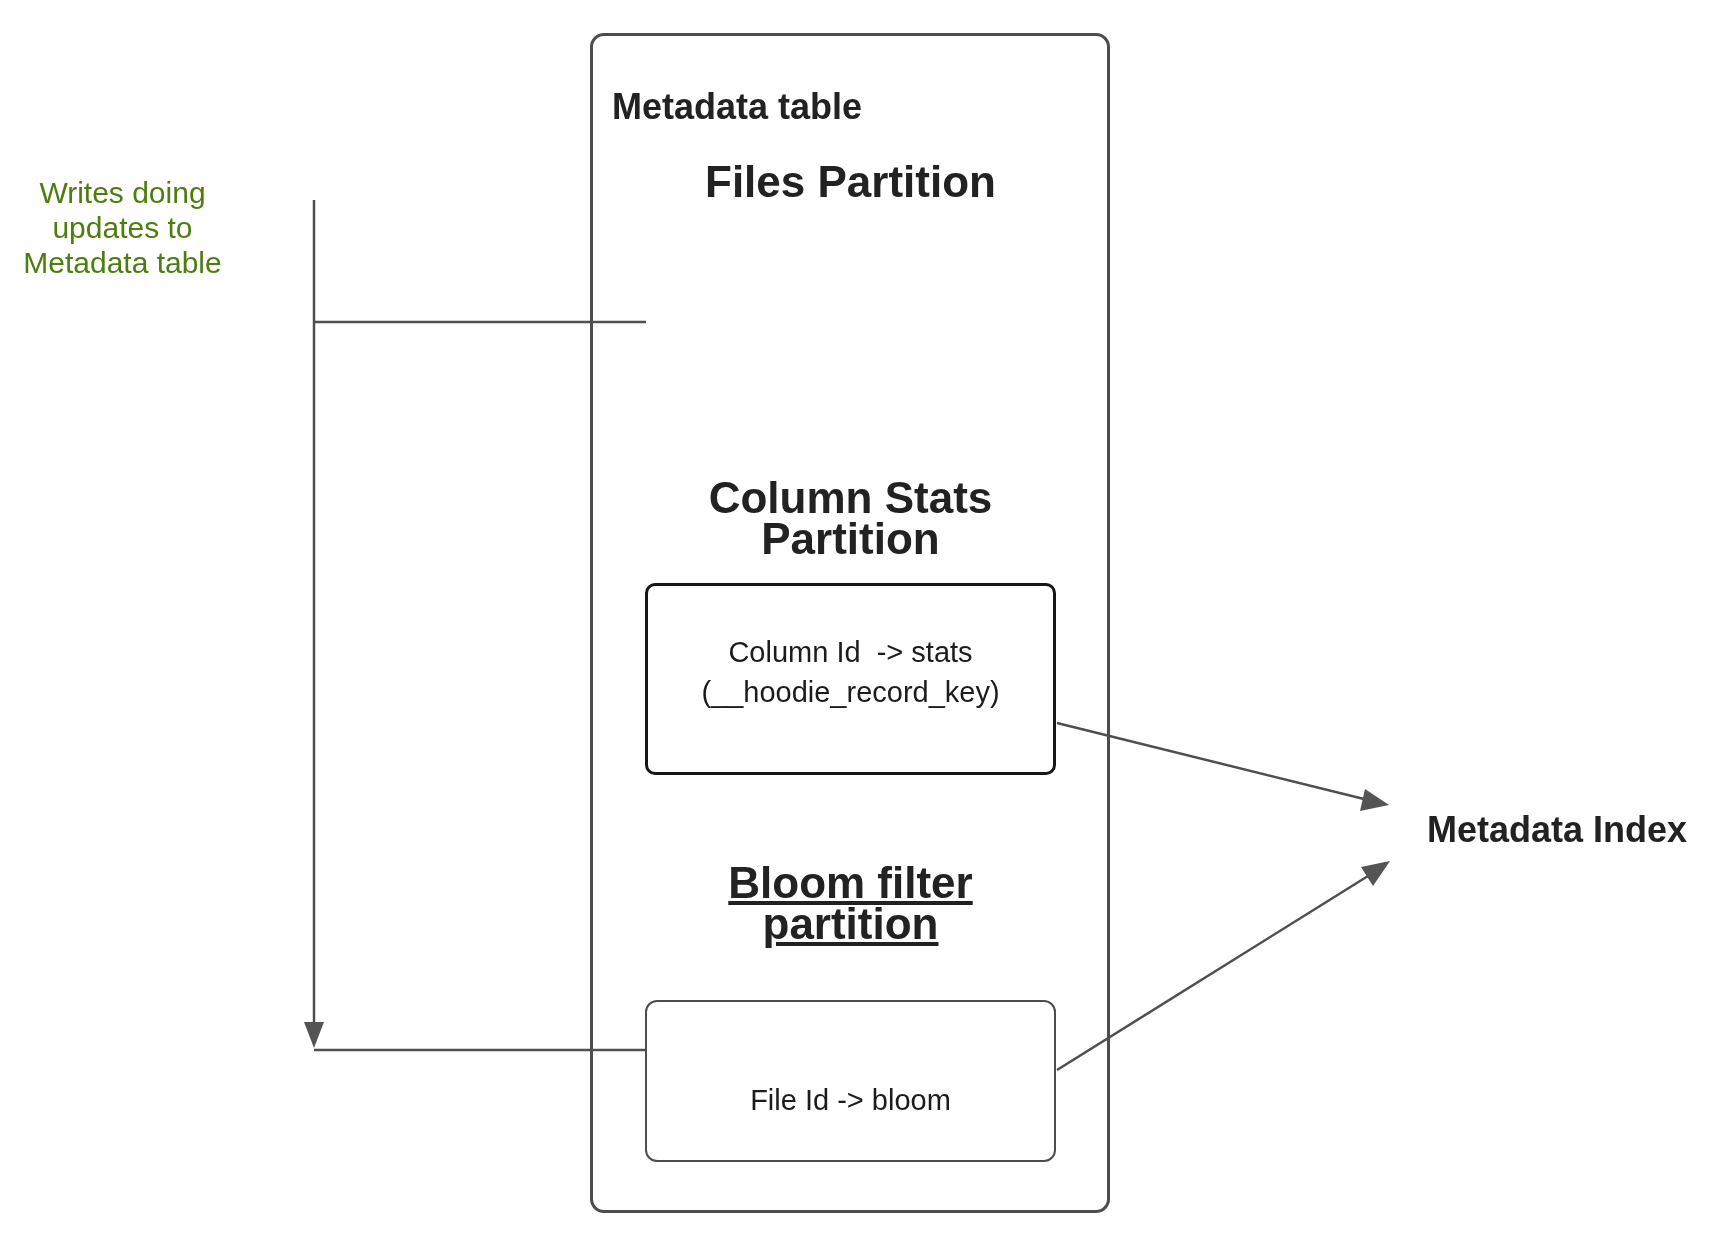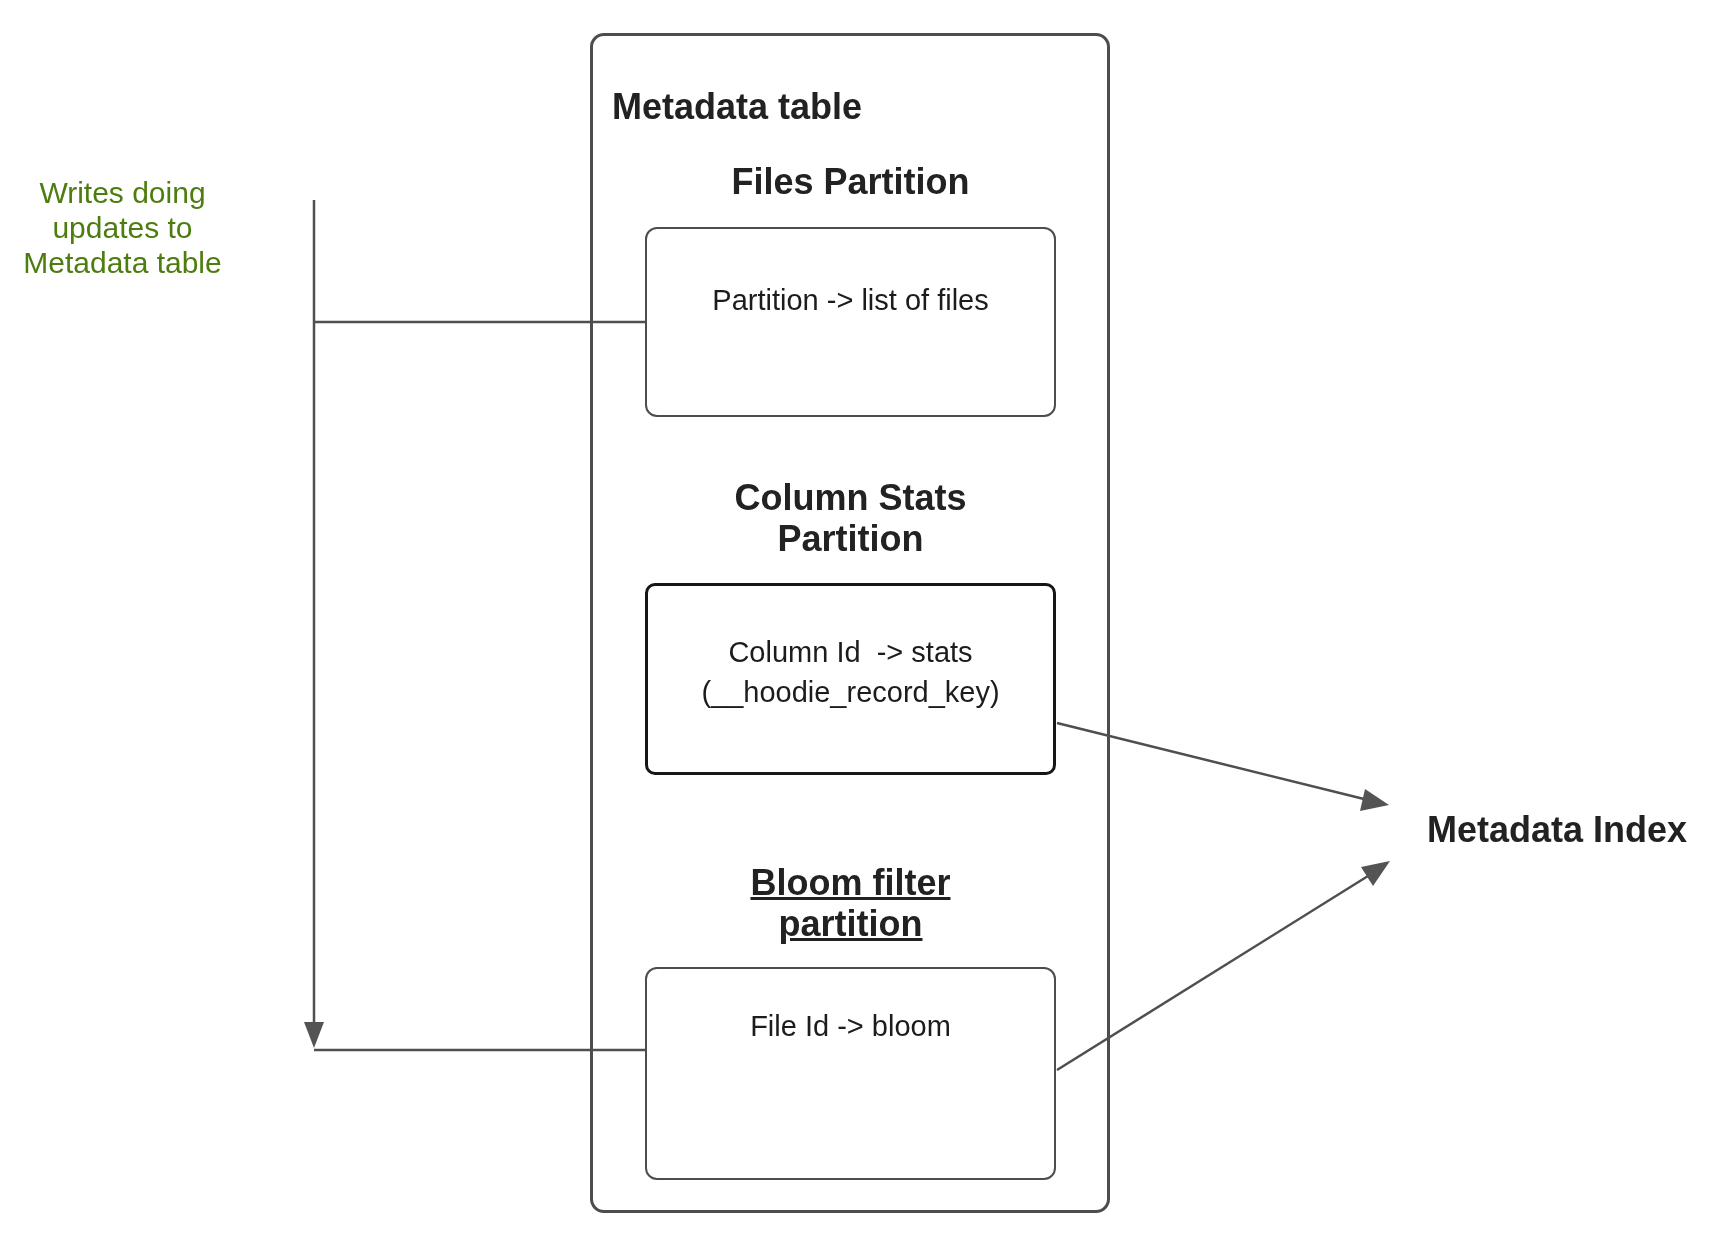--- a/index.html
+++ b/index.html
@@ -29,21 +29,21 @@
     white-space: pre-wrap;
     color: #4d7c0f;
   }
   .body-text {
     font-size: 29px;
     font-weight: 400;
     line-height: 35px;
     text-align: center;
   }
   .heading {
-    font-size: 36px;
+    font-size: 44px;
     font-weight: 700;
     text-align: center;
     line-height: 41px;
     color: #222222;
   }
   
   .big-box {
     position: absolute;
     left: 590px;
     top: 33px;
@@ -82,21 +82,21 @@
     align-items: flex-start;
   }
   .files-box { top: 227px; height: 190px; padding-top: 53px; }
   .stats-box {
     top: 583px;
     height: 192px;
     padding-top: 46px;
     border: 3px solid #161616;
     border-radius: 10px;
   }
-  .bloom-box { top: 967px; height: 213px; padding-top: 39px; }
+  .bloom-box { top: 1000px; height: 162px; padding-top: 80px; }
   .inner-box .box-label {
     font-size: 29px;
     line-height: 40px;
     text-align: center;
     white-space: pre-wrap;
   }
   .files-box .box-label { line-height: 36px; }
   .bloom-box .box-label { line-height: 36px; }
   
   .left-note {
@@ -150,23 +150,20 @@
   </svg>
 
   <div class="txt body-text left-note">Writes doing
 updates to
 Metadata table</div>
 
   <div class="big-box"></div>
   <div class="big-title">Metadata table</div>
 
   <div class="txt heading files-heading">Files Partition</div>
-  <div class="inner-box files-box">
-    <div class="box-label">Partition -&gt; list of files</div>
-  </div>
 
   <div class="txt heading stats-heading">Column Stats
 Partition</div>
   <div class="inner-box stats-box">
     <div class="box-label">Column Id  -&gt; stats
 (__hoodie_record_key)</div>
   </div>
 
   <div class="txt heading bloom-heading">Bloom filter
 partition</div>

